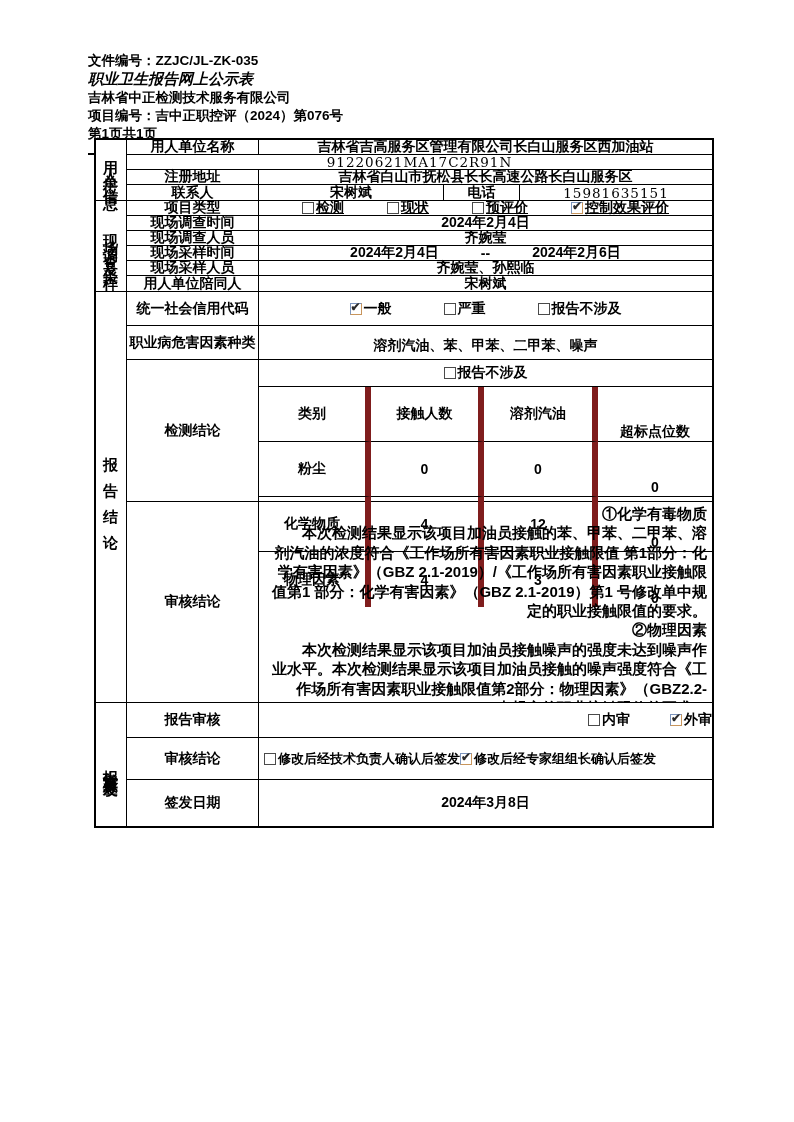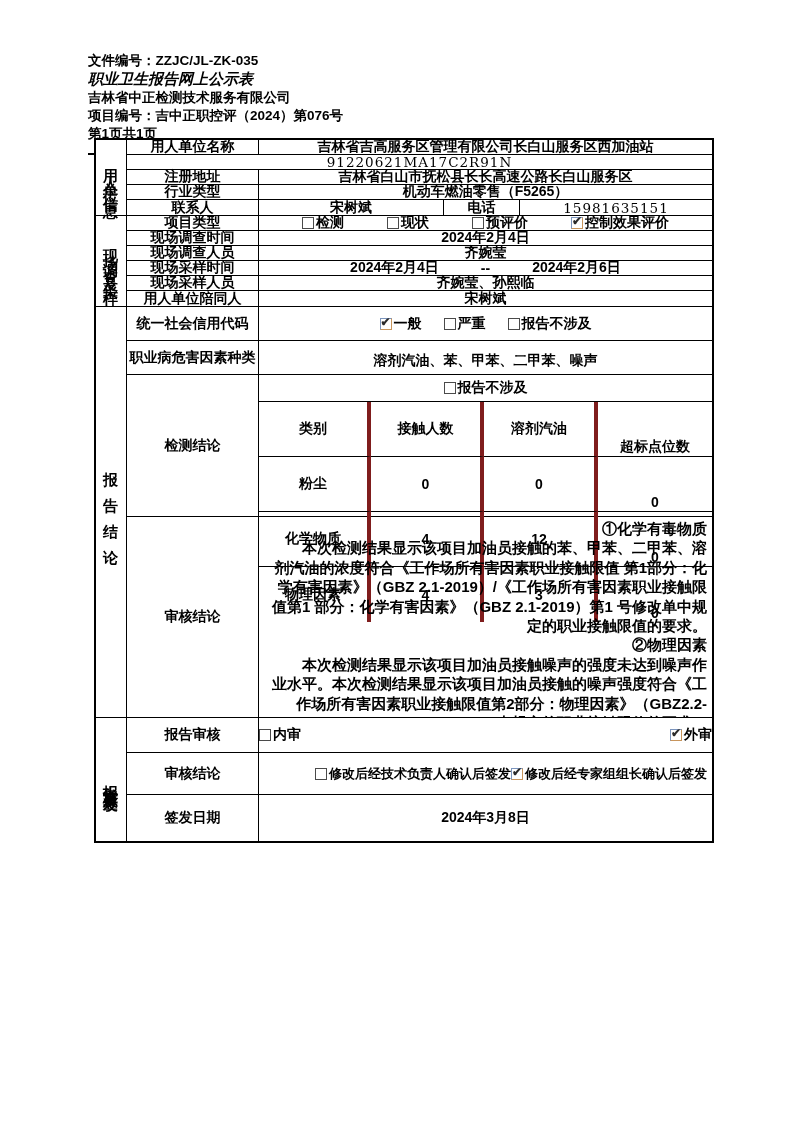--- a/index.html
+++ b/index.html
@@ -29,31 +29,31 @@
   .lbl { width:132px; flex:0 0 132px; border-right:1px solid #000; box-sizing:border-box;
          display:flex; align-items:center; justify-content:center; font-size:14px; font-weight:bold; text-align:center; }
   .val { flex:1; display:flex; align-items:center; justify-content:center; font-size:14px; font-weight:bold; min-width:0; }
   .cell-r { border-right:1px solid #000; box-sizing:border-box; display:flex; align-items:center; justify-content:center; font-size:14px; font-weight:bold; }
   .num { font-family:"DejaVu Serif", serif; font-weight:normal; font-size:13.5px; letter-spacing:1px; }
   
   .opt { display:inline-flex; align-items:center; gap:2px; font-weight:bold; font-size:14px; white-space:nowrap; }
   .cb { width:12px; height:12px; flex:0 0 12px; border:1px solid #4a4a4a; box-sizing:border-box; position:relative; background:#fff; }
   .cb.checked { border-top-color:#7c95bd; border-left-color:#7c95bd; border-bottom-color:#c8955c; border-right-color:#c8955c; }
   .cb.checked::after { content:"✔"; position:absolute; left:0px; top:-3px; font-size:12px; line-height:12px; color:#2a2a2a; }
-  .spread { justify-content:space-evenly; }
-  .gap46 { gap:22px; }
-  .gap52 { justify-content:space-between; gap:40px; }
-  .between { justify-content:flex-end; padding:0 5px; }
+  .spread { justify-content:space-evenly;text-decoration:underline; }
+  .gap46 { gap:52px; }
+  .gap52 { justify-content:flex-end; gap:40px; }
+  .between { justify-content:flex-start; padding:0 5px; }
   .between .opt { font-size:13px; }
   .trip { justify-content:center; gap:42px; }
   
   .det-wrap { flex:1; display:flex; flex-direction:column; min-width:0; }
   .det-not { height:27px; flex:0 0 27px; border-bottom:1px solid #000; box-sizing:border-box; display:flex; align-items:center; justify-content:center; }
   .det-grid { flex:1; display:grid; grid-template-columns:112px 113px 114px 1fr; grid-auto-rows:1fr; }
-  .dc { border-right:4px solid #7f1d1d; border-bottom:1px solid #000; box-sizing:border-box; display:flex; align-items:center; justify-content:center; font-size:14px; font-weight:bold; }
+  .dc { border-right:6px solid #7f1d1d; border-bottom:1px solid #000; box-sizing:border-box; display:flex; align-items:center; justify-content:center; font-size:14px; font-weight:bold; }
   .dc.lc { border-right:none;margin-top:36px; }
   .dc.lr { border-bottom:none; }
   
   .eval-val { display:block; padding:2px 5px 0 5px; font-size:15px; line-height:19.4px; font-weight:bold;
               white-space:pre-wrap; text-align:right; overflow:hidden; }
 </style>
 </head>
 <body>
 
 <div class="page">
@@ -82,24 +82,20 @@
           <div class="val">吉林省吉高服务区管理有限公司长白山服务区西加油站</div>
         </div>
         <div class="row h29">
           <div class="val">
               <span class="num">91220621MA17C2R91N</span>
             </div>
         </div>
         <div class="row h29">
           <div class="lbl">注册地址</div>
           <div class="val">吉林省白山市抚松县长长高速公路长白山服务区</div>
-        </div>
-        <div class="row h29">
-          <div class="lbl">行业类型</div>
-          <div class="val">机动车燃油零售（F5265）</div>
         </div>
         <div class="row h29">
           <div class="lbl">联系人</div>
           <div class="cell-r" style="width:185px;flex:0 0 185px;">宋树斌</div>
           <div class="cell-r" style="width:76px;flex:0 0 76px;">电话</div>
           <div class="val">
               <span class="num">15981635151</span>
             </div>
         </div>
       </div>

